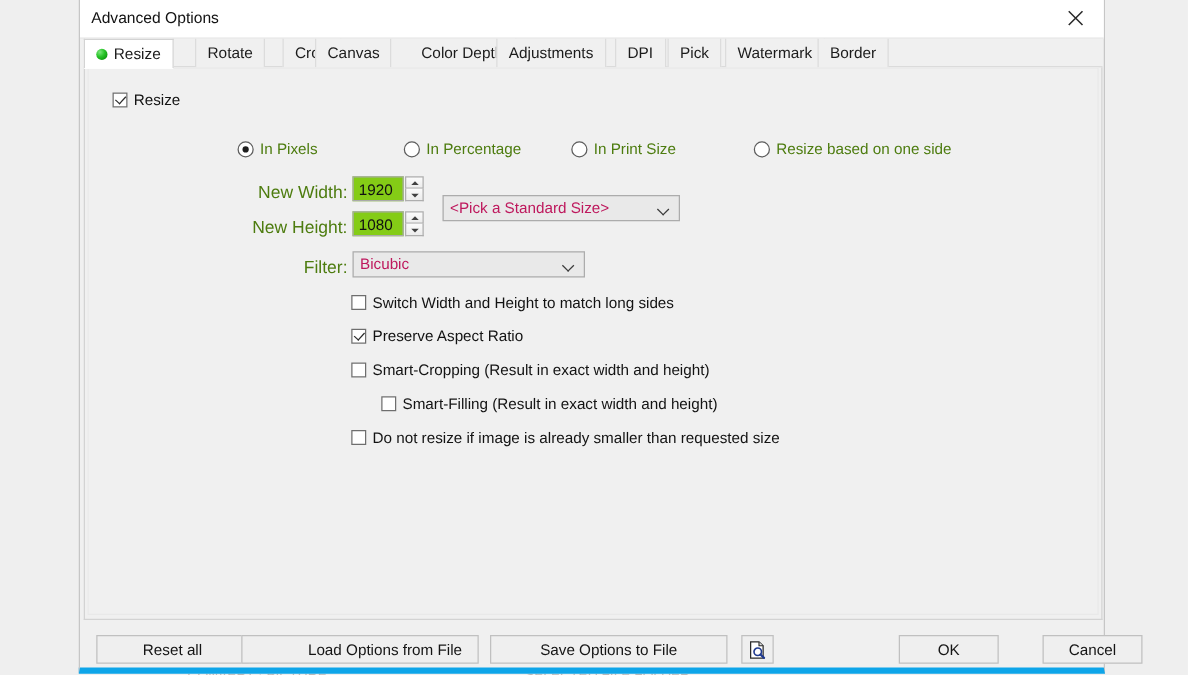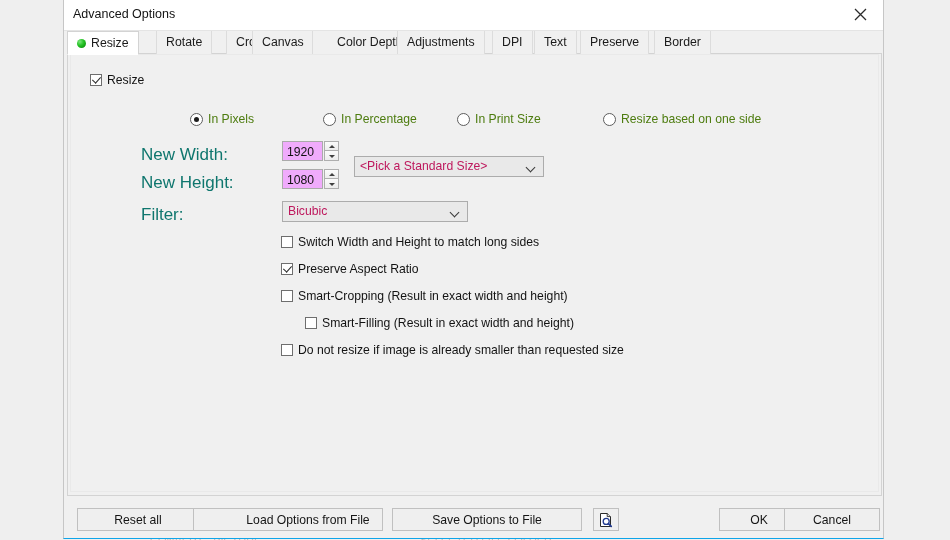--- a/index.html
+++ b/index.html
@@ -35,21 +35,21 @@
 
   .dialog {
     position: absolute;
     left: 63px;
     top: 0px;
     width: 821px;
     height: 539px;
     background: #f0f0f0;
     border-left: 1px solid #c6c6c6;
     border-right: 1px solid #c6c6c6;
-    border-bottom: 1px solid #0ea5e9;
+    border-bottom: 5px solid #0ea5e9;
     box-sizing: border-box;
     box-shadow: 0 0 0 0 rgba(0,0,0,0);
   }
 
   .titlebar {
     position: relative;
     height: 30px;
     background: #ffffff;
     border-bottom: 1px solid #e4e4e4;
   }
@@ -189,28 +189,29 @@
     position: absolute;
     left: 3px; top: 3px;
     width: 5px; height: 5px;
     border-radius: 50%;
     background: #1d1d1d;
   }
   .rad .lbl { font-size: 12.2px; color: #4d7c0f; }
 
   .field-label {
     position: absolute;
-    font-size: 17px;
-    color: #0f766e;
+    font-size: 14px;
+    color: #4d7c0f;
+    text-align: right;
     white-space: nowrap;
   }
 
   .txtbox {
     position: absolute;
-    background: #f0abfc;
+    background: #84cc16;
     border: 1px solid #aaaaaa;
     box-sizing: border-box;
     font-size: 12.2px;
     color: #111;
     padding: 2px 0 0 4px;
     height: 20px;
     line-height: 16px;
     cursor: text;
   }
 
@@ -328,22 +329,22 @@
   <div class="tabstrip">
     <div class="tab active" style="left:0px;">
       <span class="dot"></span><span>Resize</span>
     </div>
     <div class="tab" style="left:89px;">Rotate</div>
     <div class="tab" style="left:143px;margin-left:16px;">Crop</div>
     <div class="tab" style="left:185px;">Canvas</div>
     <div class="tab" style="left:245px;padding-left:24px;">Color Depth</div>
     <div class="tab" style="left:330px;">Adjustments</div>
     <div class="tab" style="left:425px;">DPI</div>
-    <div class="tab" style="left:467px;">Text</div>
-    <div class="tab" style="left:513px;">Preserve</div>
+    <div class="tab" style="left:467px;">Pick</div>
+    <div class="tab" style="left:513px;">Watermark</div>
     <div class="tab" style="left:587px;">Border</div>
   </div>
 
   <div class="panel">
     <div class="panel-inner">
 
       <div class="chk" style="left:19px; top:18px;">
         <span class="box checked"></span>
         <span class="lbl">Resize</span>
       </div>
@@ -420,16 +421,16 @@
     <div class="btn" style="left:325px; top:8px; width:190px;">Save Options to File</div>
     <div class="iconbtn" style="left:526px; top:8px;">
       <svg width="16" height="16" viewBox="0 0 16 16" aria-hidden="true">
         <path d="M2.5 1.5 H9.2 L12.5 4.6 V14.5 H2.5 Z" fill="#ffffff" stroke="#2a2a2a" stroke-width="1"></path>
         <path d="M9.2 1.5 V4.6 H12.5" fill="#dedede" stroke="#2a2a2a" stroke-width="0.9"></path>
         <circle cx="8.2" cy="9.4" r="3.0" fill="#ffffff" stroke="#203a8f" stroke-width="1.3"></circle>
         <path d="M10.4 11.6 L13.2 14.3" stroke="#203a8f" stroke-width="1.8" stroke-linecap="round"></path>
       </svg>
     </div>
     <div class="btn" style="left:652px; top:8px; width:80px;">OK</div>
-    <div class="btn" style="left:717px; top:8px; width:96px;">Cancel</div>
+    <div class="btn" style="left:767px; top:8px; width:80px;">Cancel</div>
   </div>
 
 </div>
 
 </body></html>

